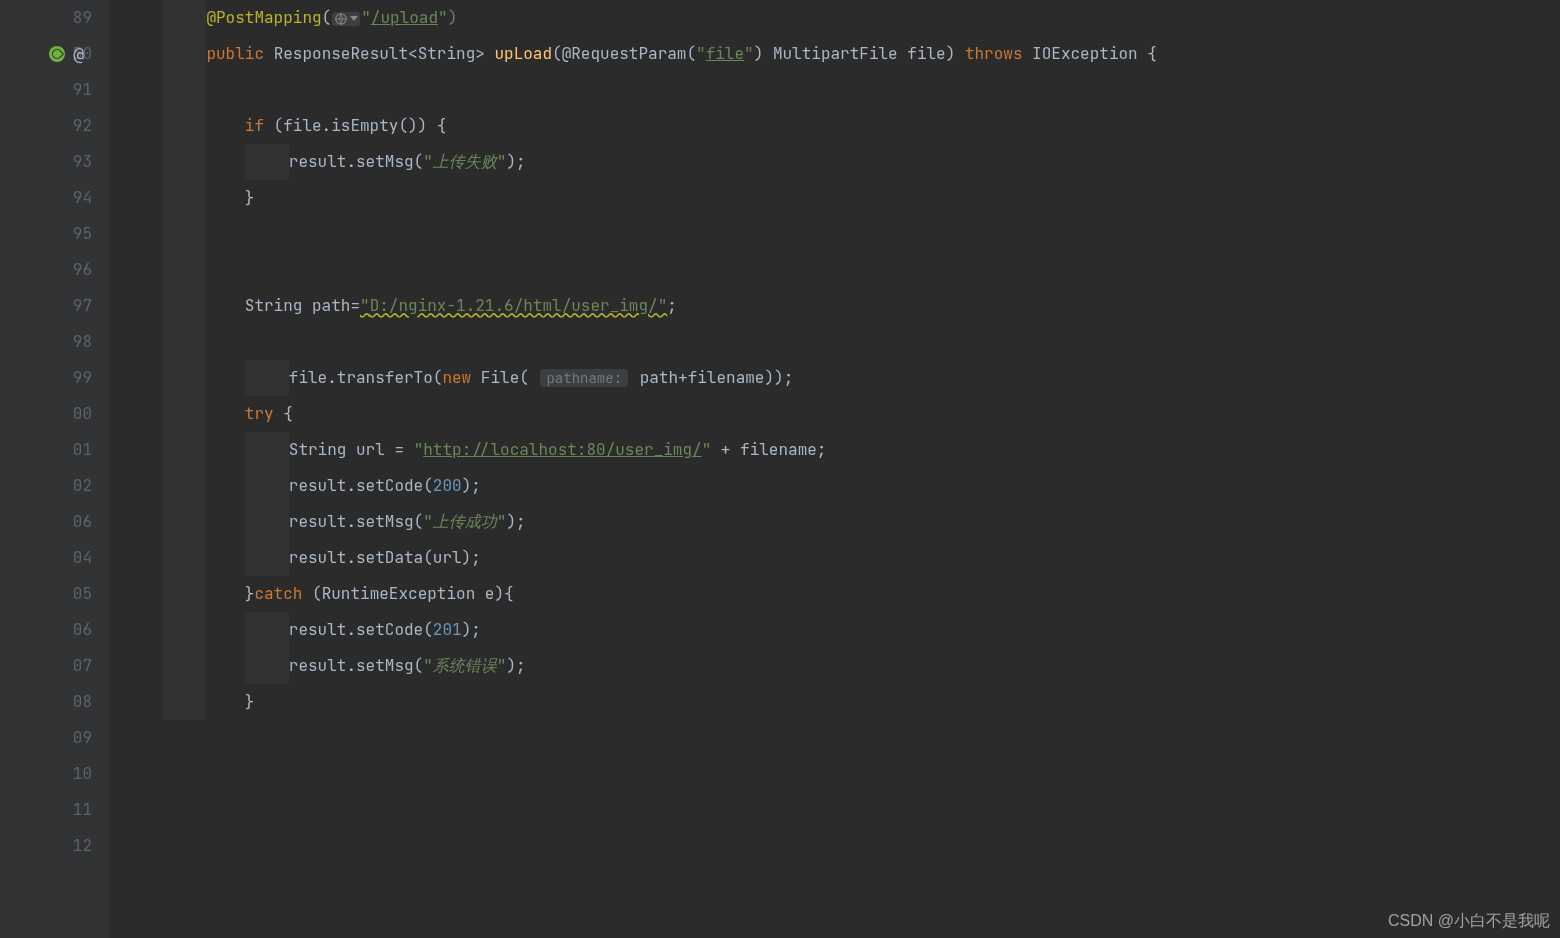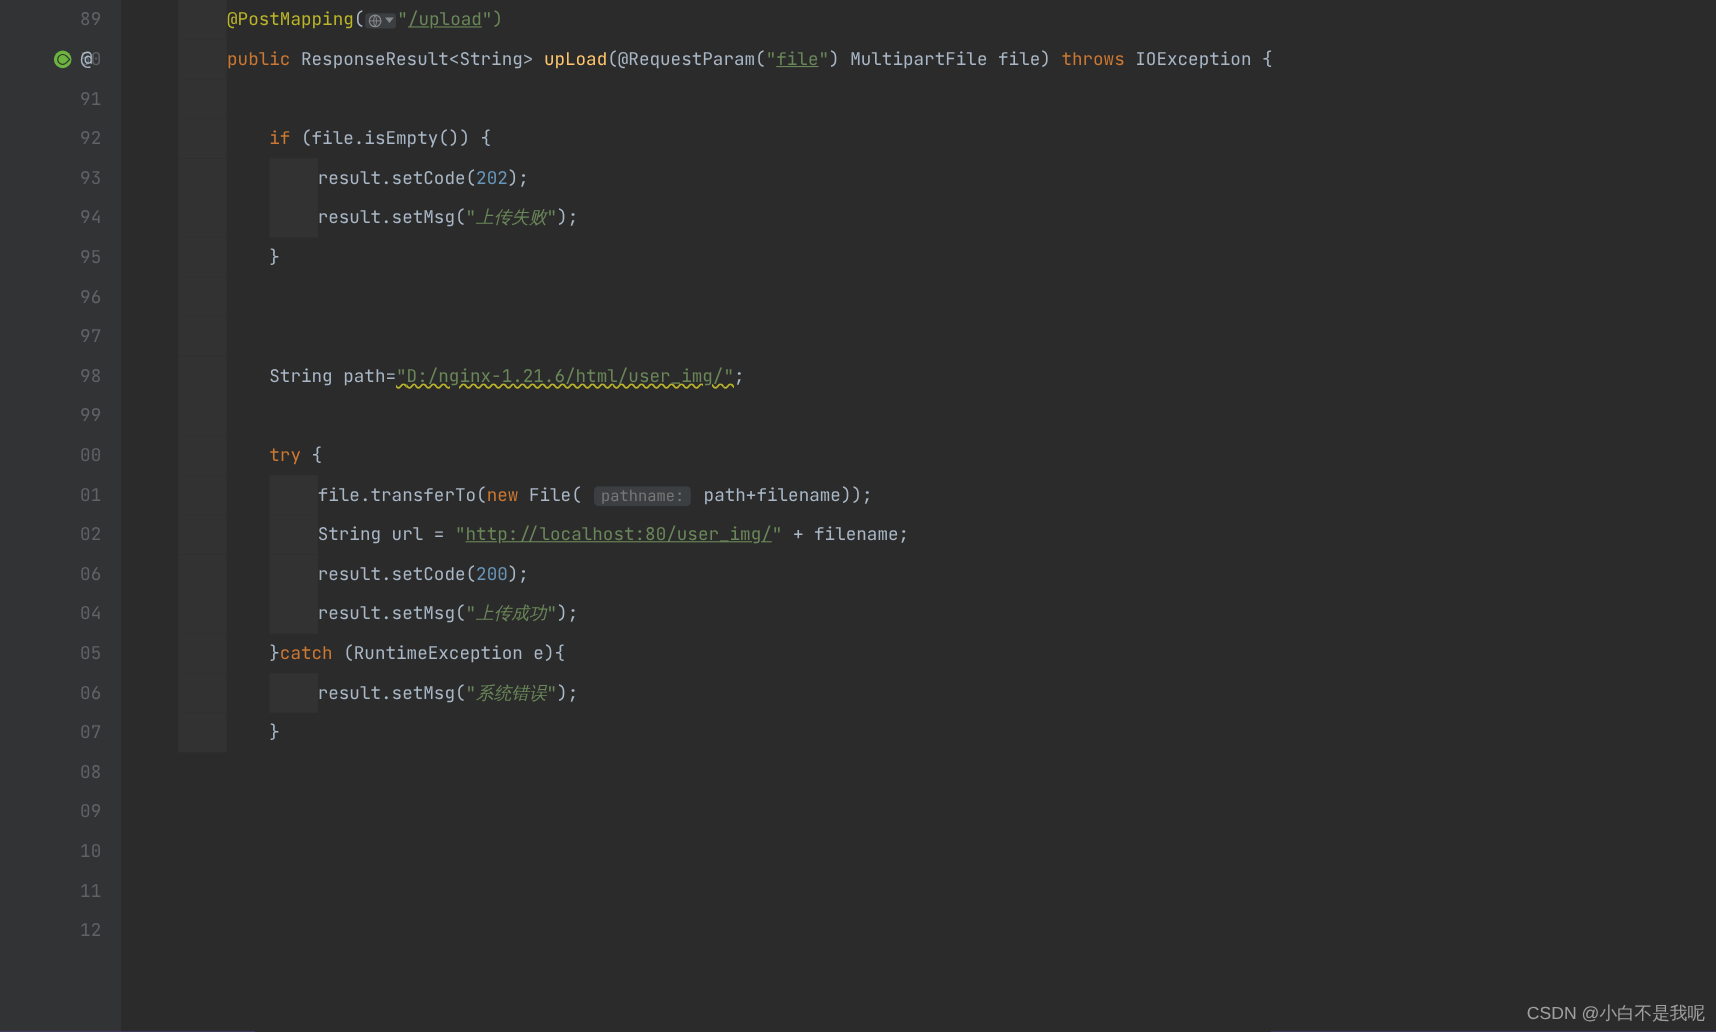--- a/index.html
+++ b/index.html
@@ -175,48 +175,49 @@
             <path d="M2 8h12M8 2c2 3 2 9 0 12M8 2c-2 3-2 9 0 12" stroke="#888" stroke-width="1" fill="none"></path>
           </svg><span class="caret-down"></span></span><span class="str">"</span><span class="str underline">/upload</span><span class="str">")</span></div>
 
     <div class="code-line">    <span class="sel-block"></span><span class="kw">public</span><span> </span><span>ResponseResult&lt;String&gt; </span><span class="method">upLoad</span><span>(@RequestParam(</span><span class="str">"</span><span class="str underline">file</span><span class="str">"</span><span>) MultipartFile file) </span><span class="kw">throws</span><span> IOException {</span></div>
 
 
     <div class="code-line">    <span class="sel-block"></span></div>
 
     <div class="code-line">    <span class="sel-block"></span>    <span class="kw">if</span><span> (file.isEmpty()) {</span></div>
 
-    <div class="code-line">    <span class="sel-block"></span>    <span class="sel-block"></span><span>result.setCode(</span><span class="num">202</span><span>);</span></div>
 
     <div class="code-line">    <span class="sel-block"></span>    <span class="sel-block"></span><span>result.setMsg(</span><span class="str">"</span><span class="str-zh">上传失败</span><span class="str">"</span><span>);</span></div>
 
     <div class="code-line">    <span class="sel-block"></span>    <span>}</span></div>
 
     <div class="code-line">    <span class="sel-block"></span></div>
 
     <div class="code-line">    <span class="sel-block"></span>    </div>
 
     <div class="code-line">    <span class="sel-block"></span>    <span>String path=</span><span class="str wavy-yellow">"</span><span class="str wavy-yellow">D:/nginx-1.21.6/html/user_img/</span><span class="str wavy-yellow">"</span><span>;</span></div>
 
     <div class="code-line">    <span class="sel-block"></span></div>
 
+    <div class="code-line">    <span class="sel-block"></span>    <span class="sel-block"></span><span>file.transferTo(</span><span class="kw">new</span><span> File( </span><span class="hint">pathname:</span><span> path+filename));</span></div>
+
     <div class="code-line">    <span class="sel-block"></span>    <span class="kw">try</span><span> {</span></div>
 
-    <div class="code-line">    <span class="sel-block"></span>    <span class="sel-block"></span><span>file.transferTo(</span><span class="kw">new</span><span> File( </span><span class="hint">pathname:</span><span> path+filename));</span></div>
-
     <div class="code-line">    <span class="sel-block"></span>    <span class="sel-block"></span><span>String url = </span><span class="str">"</span><span class="str underline">http://localhost:80/user_img/</span><span class="str">"</span><span> + filename;</span></div>
 
     <div class="code-line">    <span class="sel-block"></span>    <span class="sel-block"></span><span>result.setCode(</span><span class="num">200</span><span>);</span></div>
 
     <div class="code-line">    <span class="sel-block"></span>    <span class="sel-block"></span><span>result.setMsg(</span><span class="str">"</span><span class="str-zh">上传成功</span><span class="str">"</span><span>);</span></div>
 
+    <div class="code-line">    <span class="sel-block"></span>    <span class="sel-block"></span><span>result.setData(url);</span></div>
 
     <div class="code-line">    <span class="sel-block"></span>    <span>}</span><span class="kw">catch</span><span> (RuntimeException e){</span></div>
 
 
+    <div class="code-line">    <span class="sel-block"></span>    <span class="sel-block"></span><span>result.setCode(</span><span class="num">201</span><span>);</span></div>
 
     <div class="code-line">    <span class="sel-block"></span>    <span class="sel-block"></span><span>result.setMsg(</span><span class="str">"</span><span class="str-zh">系统错误</span><span class="str">"</span><span>);</span></div>
 
     <div class="code-line">    <span class="sel-block"></span>    <span>}</span></div>
 
     <div class="code-line"></div>
 
     <div class="watermark">CSDN @小白不是我呢</div>
   </div>
 </div>

